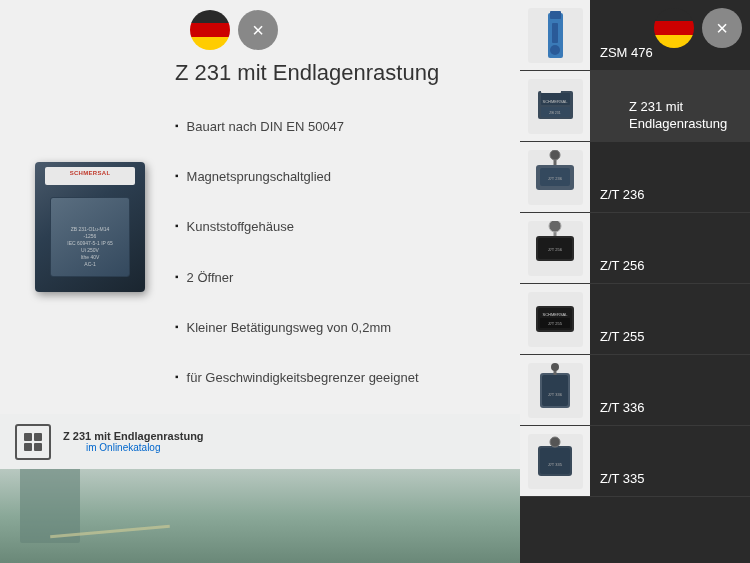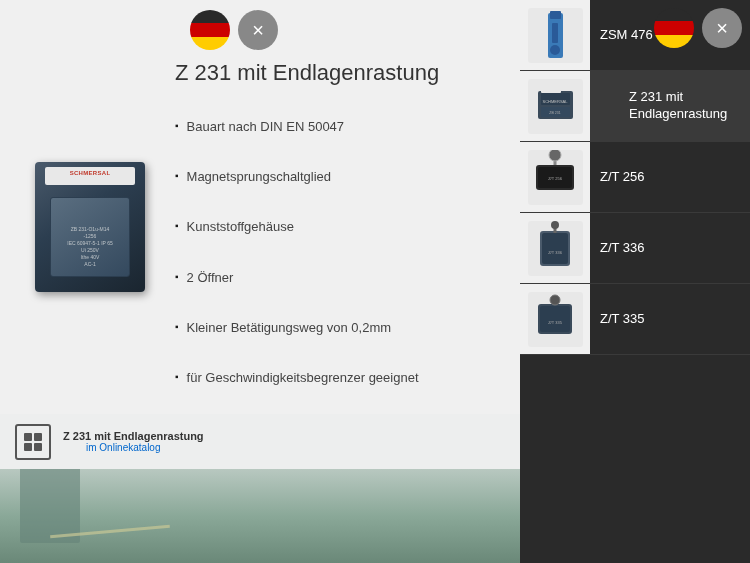--- a/index.html
+++ b/index.html
@@ -247,21 +247,21 @@
     
     .right-sidebar {
       width: 230px;
       background: #2a2a2a;
       overflow-y: auto;
       overflow-x: hidden;
     }
 
     .sidebar-item {
       display: flex;
-      align-items: center;
+      align-items: flex-end;
       border-bottom: 1px solid #3a3a3a;
       cursor: pointer;
       min-height: 70px;
     }
     .sidebar-item.active {
       background: #3a3a3a;
       gap: 29px;
     }
 
     .sidebar-thumb {
@@ -397,36 +397,62 @@
           <rect x="13" y="8" width="20" height="6" fill="#e8e8e8" rx="1"></rect>
           <rect x="13" y="14" width="29" height="12" fill="#2c3e50" rx="1"></rect>
           <text x="27" y="24" text-anchor="middle" font-size="4" fill="#c0c0c0">SCHMERSAL</text>
           <rect x="13" y="28" width="29" height="10" fill="#34495e" rx="1"></rect>
           <text x="27" y="35" text-anchor="middle" font-size="3.5" fill="#aaa">ZB 231</text>
         </svg>
       </div>
       <div class="sidebar-label">Z 231 mit<br>Endlagenrastung</div>
     </div>
 
+    <div class="sidebar-item">
+      <div class="sidebar-thumb">
+        <svg class="thumb-svg" viewBox="0 0 55 55">
+          <rect width="55" height="55" fill="#e8e8e8" rx="3"></rect>
+          <rect x="8" y="15" width="38" height="25" fill="#4a5a6b" rx="3"></rect>
+          <path d="M 27 5 L 27 15" stroke="#666" stroke-width="3"></path>
+          <circle cx="27" cy="5" r="5" fill="#555" stroke="#777" stroke-width="1"></circle>
+          <rect x="12" y="18" width="30" height="18" fill="#34495e" rx="2"></rect>
+          <text x="27" y="30" text-anchor="middle" font-size="4" fill="#aaa">Z/T 236</text>
+        </svg>
+      </div>
+      <div class="sidebar-label">Z/T 236</div>
+    </div>
 
     <div class="sidebar-item">
       <div class="sidebar-thumb">
         <svg class="thumb-svg" viewBox="0 0 55 55">
           <rect width="55" height="55" fill="#e8e8e8" rx="3"></rect>
           <rect x="8" y="15" width="38" height="25" fill="#2a2a2a" rx="3"></rect>
           <rect x="10" y="17" width="34" height="21" fill="#1a1a1a" rx="2"></rect>
           <path d="M 27 5 L 27 15" stroke="#888" stroke-width="3"></path>
           <circle cx="27" cy="5" r="6" fill="#666" stroke="#aaa" stroke-width="1"></circle>
           <text x="27" y="30" text-anchor="middle" font-size="4" fill="#aaa">Z/T 256</text>
         </svg>
       </div>
       <div class="sidebar-label">Z/T 256</div>
     </div>
 
 
+    <div class="sidebar-item">
+      <div class="sidebar-thumb">
+        <svg class="thumb-svg" viewBox="0 0 55 55">
+          <rect width="55" height="55" fill="#e8e8e8" rx="3"></rect>
+          <rect x="8" y="14" width="38" height="26" fill="#2a2a2a" rx="3"></rect>
+          <rect x="10" y="16" width="34" height="22" fill="#1a1a1a" rx="2"></rect>
+          <text x="27" y="24" text-anchor="middle" font-size="4" fill="#ccc">SCHMERSAL</text>
+          <rect x="12" y="26" width="30" height="10" fill="#111" rx="1"></rect>
+          <text x="27" y="33" text-anchor="middle" font-size="4" fill="#aaa">Z/T 255</text>
+        </svg>
+      </div>
+      <div class="sidebar-label">Z/T 255</div>
+    </div>
 
     <div class="sidebar-item">
       <div class="sidebar-thumb">
         <svg class="thumb-svg" viewBox="0 0 55 55">
           <rect width="55" height="55" fill="#e8e8e8" rx="3"></rect>
           <rect x="12" y="10" width="30" height="35" fill="#4a5a6b" rx="3"></rect>
           <rect x="14" y="12" width="26" height="31" fill="#2c3e50" rx="2"></rect>
           <path d="M 27 5 L 27 12" stroke="#666" stroke-width="3"></path>
           <circle cx="27" cy="4" r="4" fill="#555"></circle>
           <text x="27" y="33" text-anchor="middle" font-size="4" fill="#aaa">Z/T 336</text>

